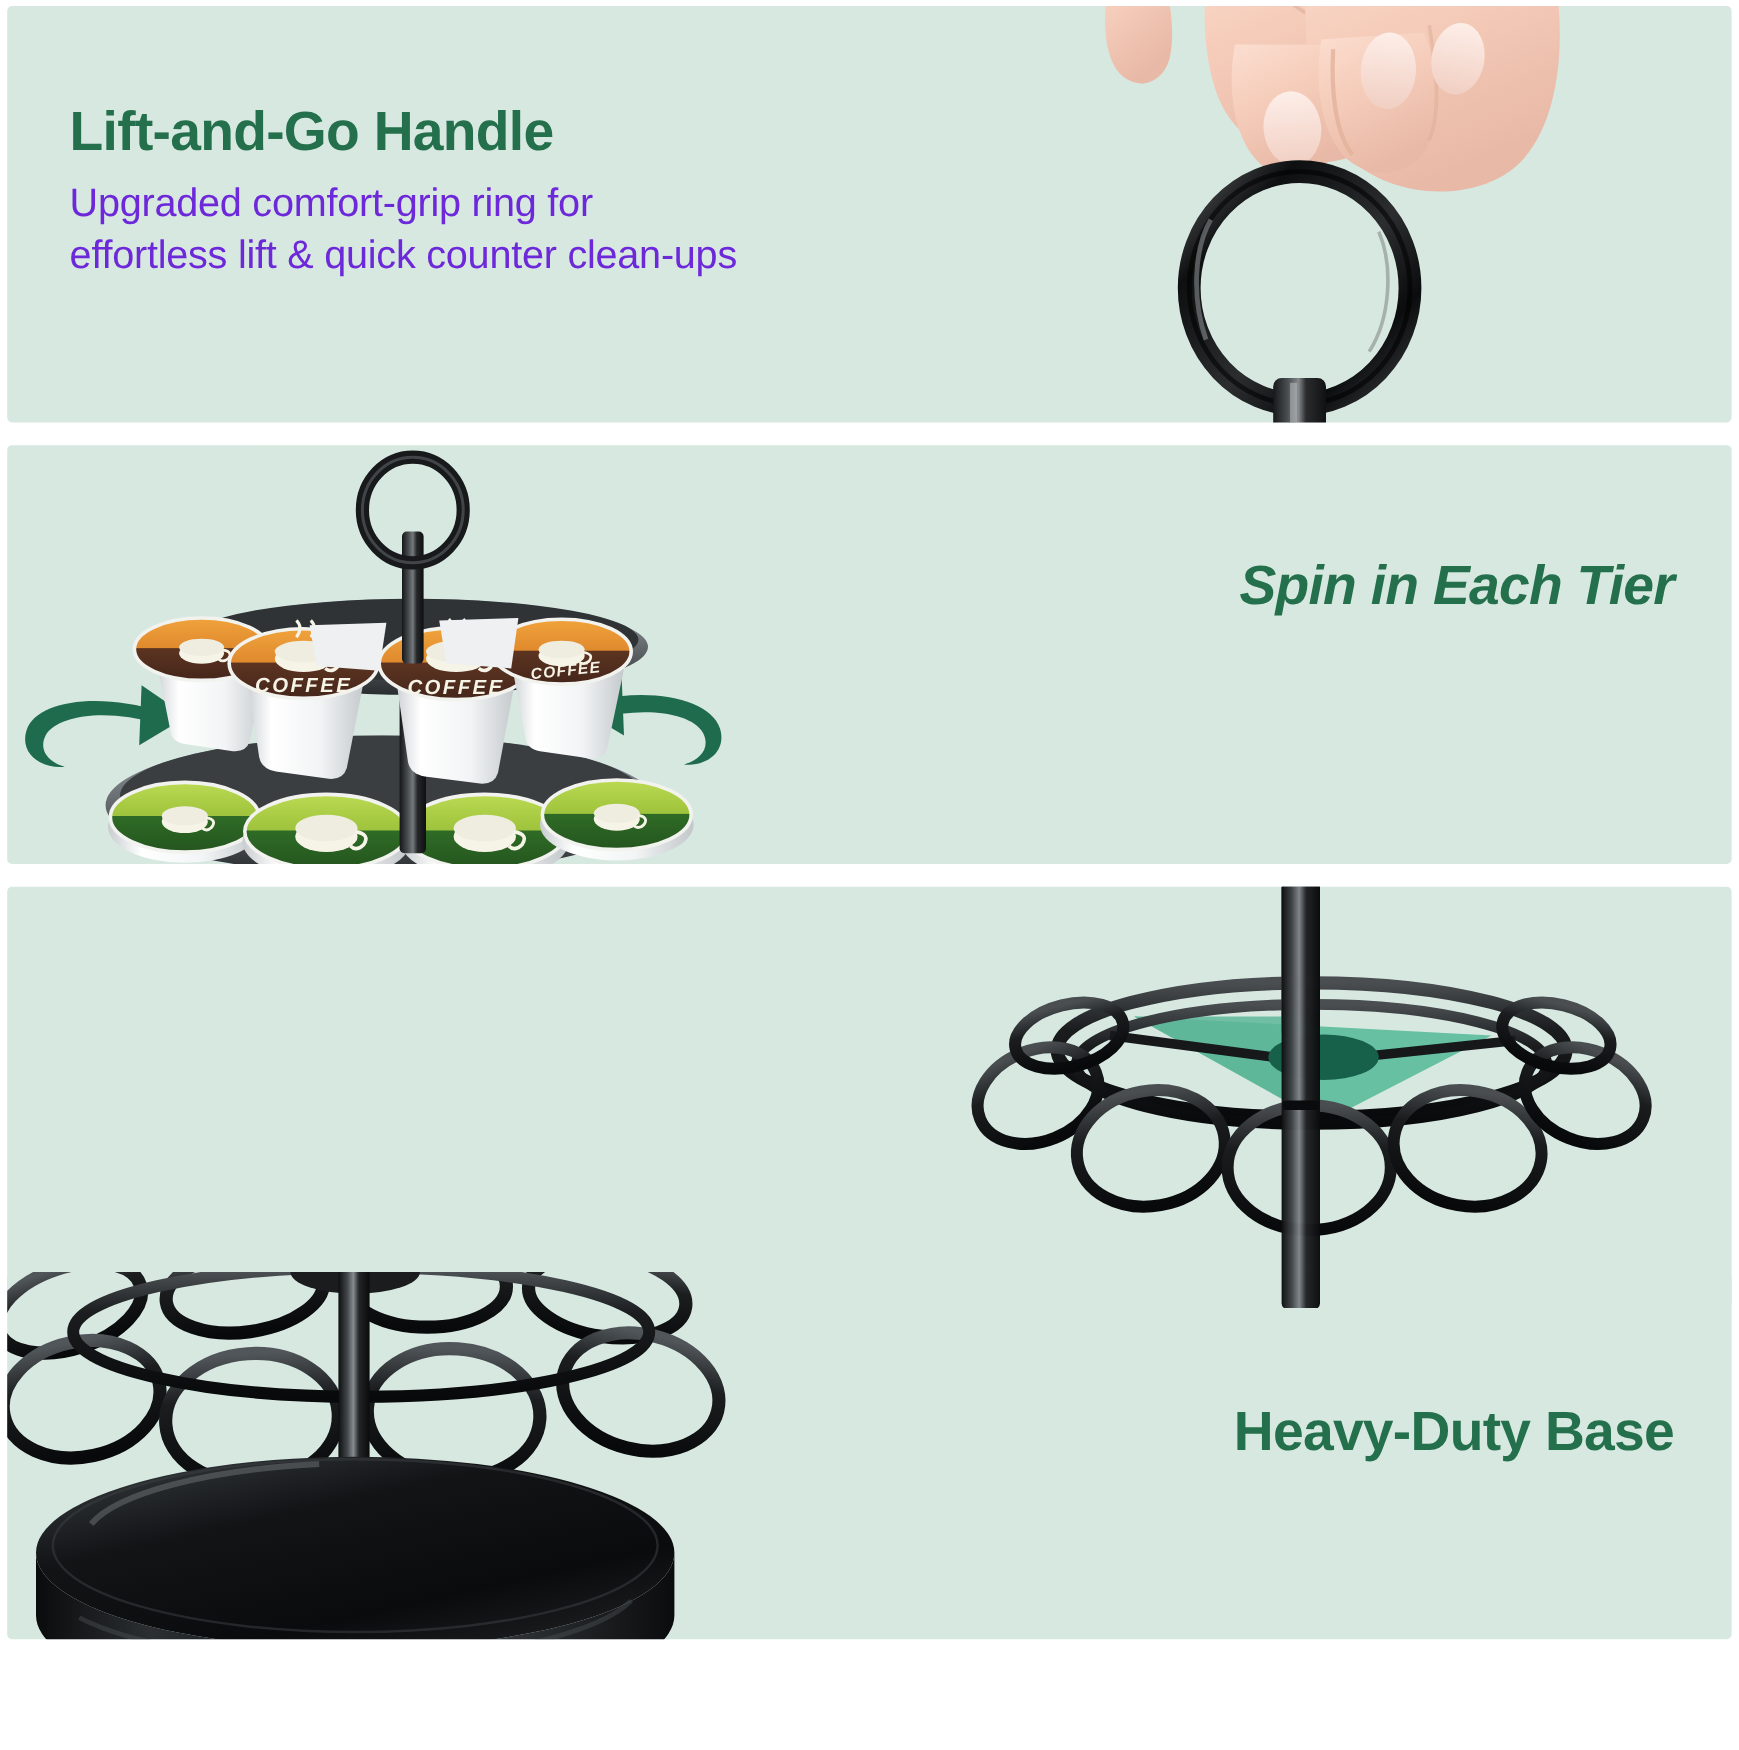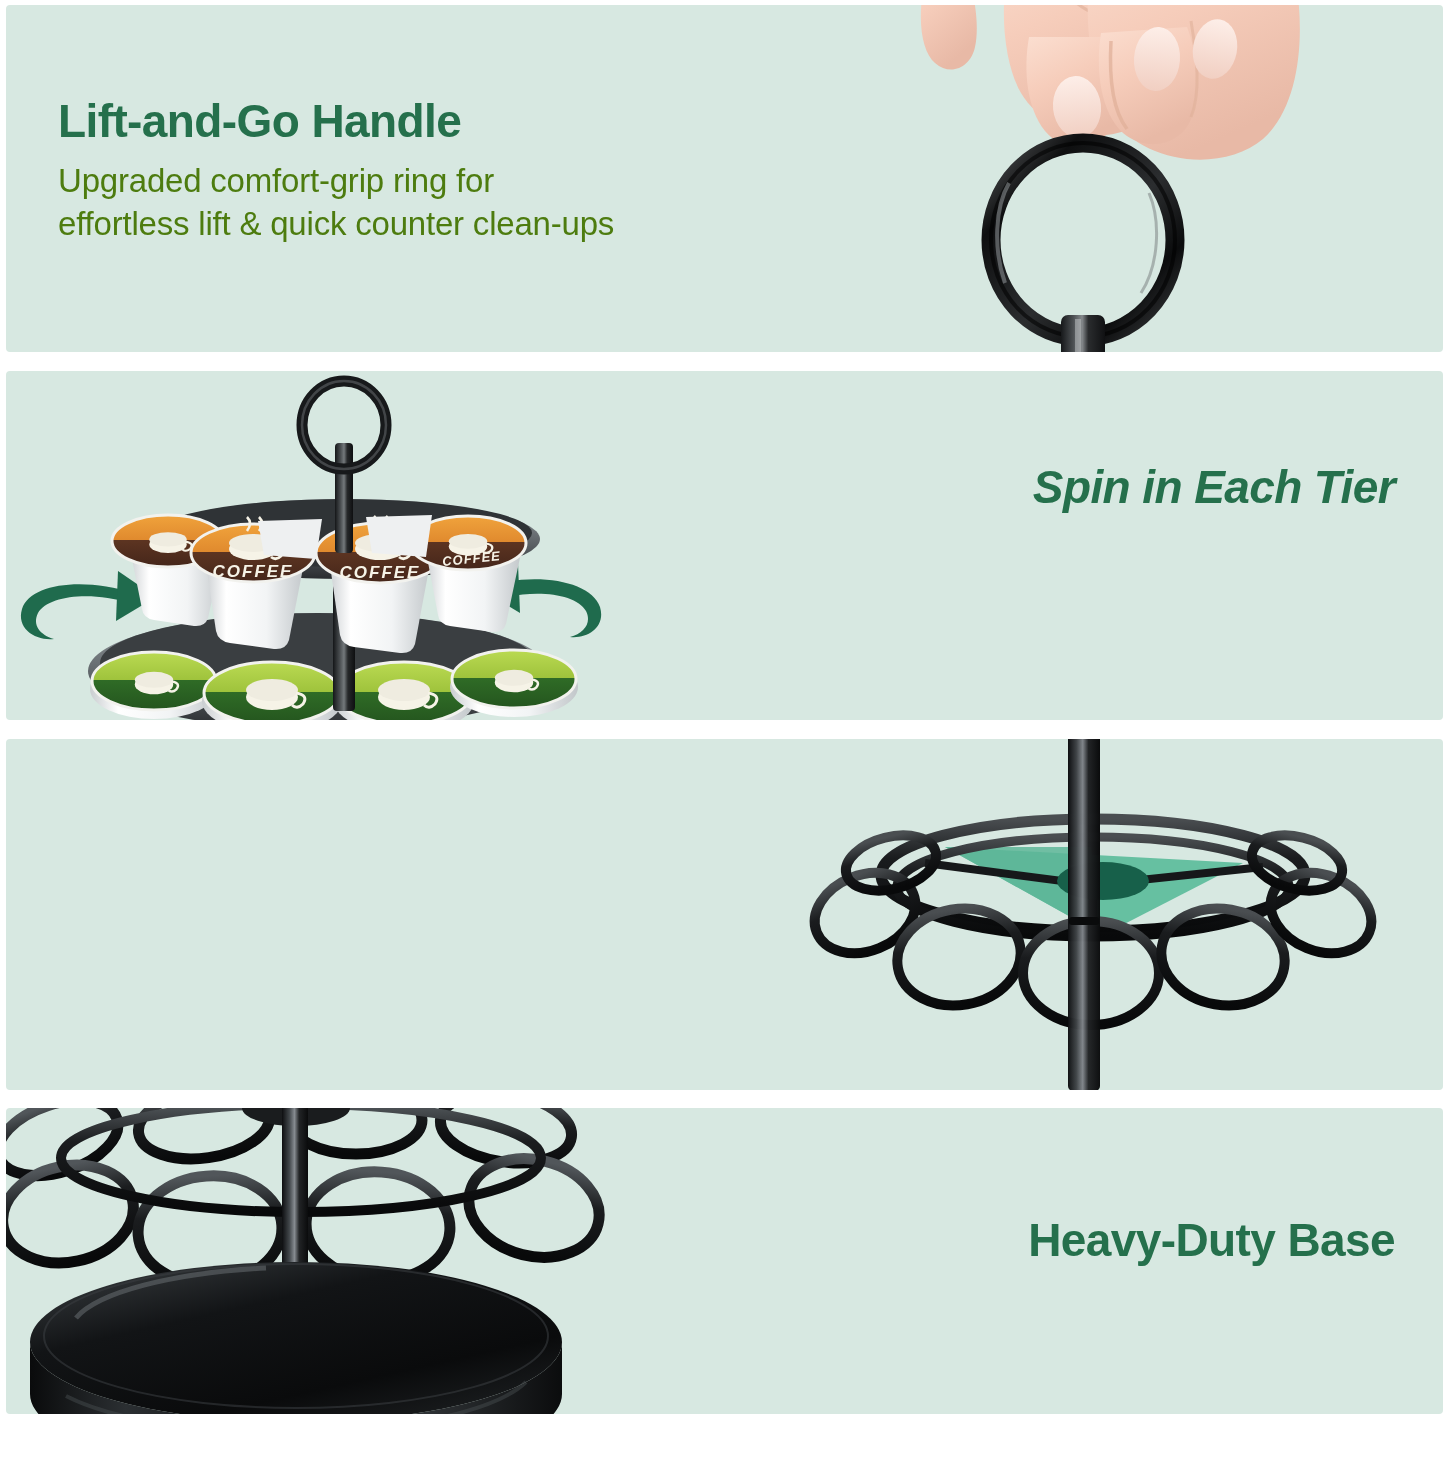--- a/index.html
+++ b/index.html
@@ -24,40 +24,40 @@
     position: absolute;
     left: 6px;
     width: 1437px;
     background: #d7e8e1;
     border-radius: 4px;
     overflow: hidden;
   }
   #panel-1 { top: 5px;    height: 347px; }
   #panel-2 { top: 371px;  height: 349px; font-style: italic; }
   #panel-3 { top: 739px;  height: 351px; }
-  #panel-4 { top: 1108px; height: 306px; }
+  #panel-4 { top: 1060px; height: 306px; }
 
   .copy {
     position: absolute;
     z-index: 5;
   }
   .copy.left  { left: 52px;  text-align: left; }
   .copy.right { right: 48px; text-align: right; }
 
   .headline {
     color: #25704c;
     font-weight: bold;
     font-size: 46px;
     line-height: 1.06;
     letter-spacing: -0.6px;
     margin: 0 0 14px 0;
     white-space: nowrap;
   }
   .subcopy {
-    color: #4d7c0f;
+    color: #6d28d9;
     font-size: 33px;
     line-height: 1.30;
     margin: 0;
     white-space: pre-line;
     letter-spacing: -0.2px;
   }
 
   
   .art { position: absolute; z-index: 2; }
   #art-handle { right: 118px; top: -8px; width: 420px; height: 370px; }
@@ -73,21 +73,21 @@
 
   svg { display: block; overflow: visible; }
 </style>
 </head>
 <body>
 
 <div class="sheet">
 
   <section class="panel" id="panel-1">
 
-    <div class="copy left" style="top:92px;">
+    <div class="copy left" style="top:80px;">
       <h2 class="headline">Lift-and-Go Handle</h2>
       <p class="subcopy">Upgraded comfort-grip ring for
 effortless lift &amp; quick counter clean-ups</p>
     </div>
 
     <div class="art" id="art-handle">
       <svg width="420" height="370" viewBox="0 0 420 370">
         <defs>
           <linearGradient id="skin" x1="0" y1="0" x2="0.4" y2="1">
             <stop offset="0%" stop-color="#fbded0"></stop>

